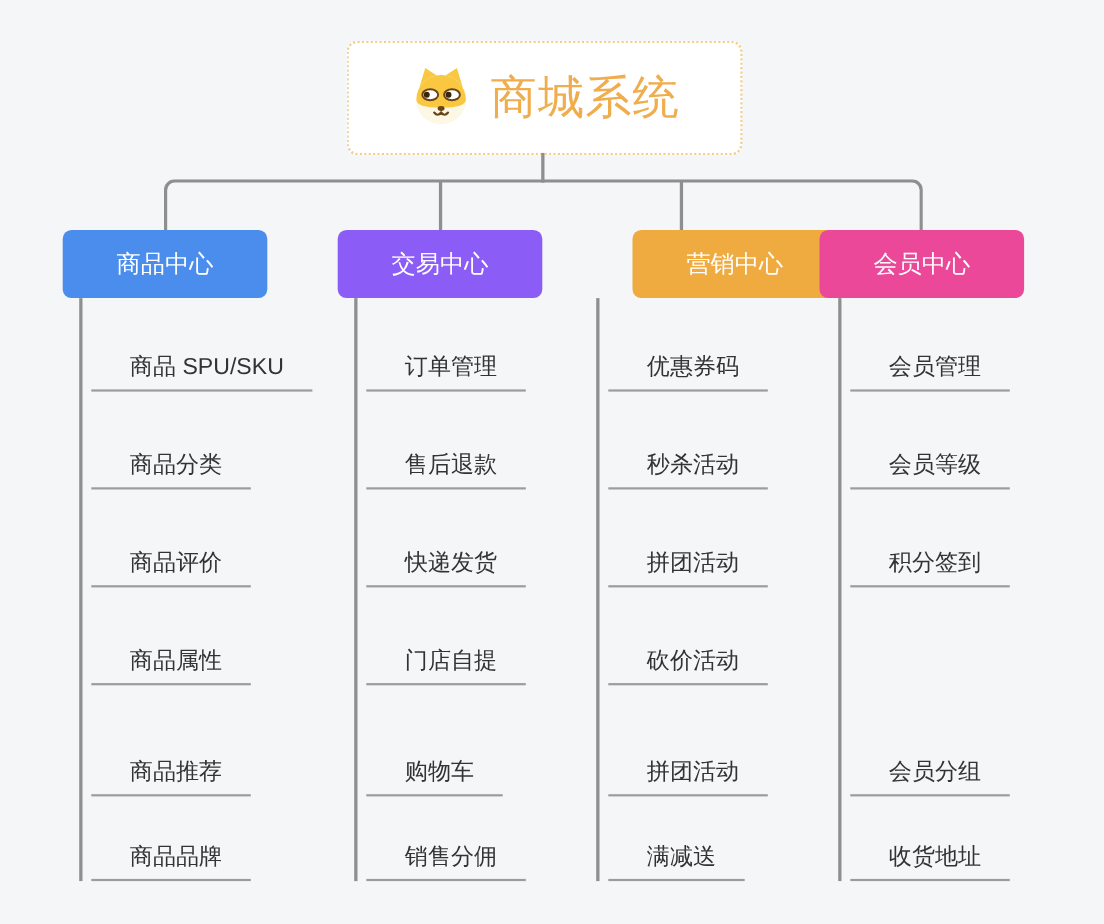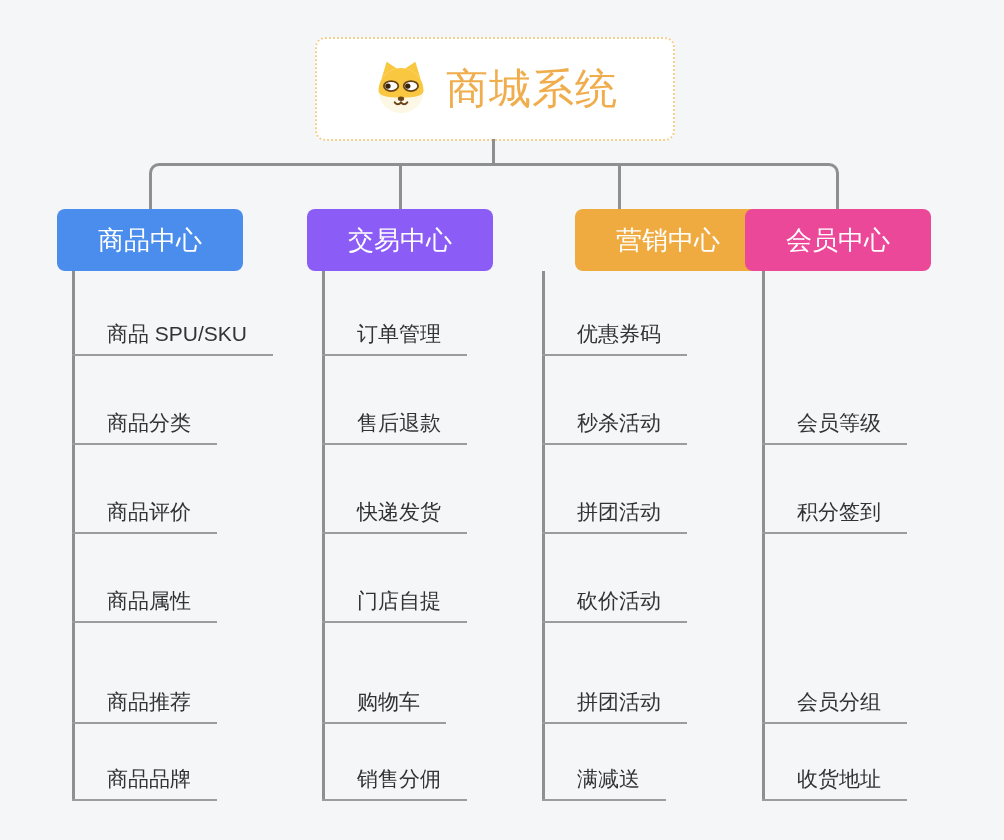--- a/index.html
+++ b/index.html
@@ -28,30 +28,30 @@
     border-top:3px solid #8f8f8f;border-left:3px solid #8f8f8f;border-right:3px solid #8f8f8f;
     border-radius:10px 10px 0 0;
   }
   .mid-drop{top:164px;height:46px;}
   .d2{left:399px;} .d3{left:618px;}
 
   
   .branch-box{
     position:absolute;top:209px;width:186px;height:62px;border-radius:8px;
     display:flex;align-items:center;justify-content:center;
-    color:#ffffff;font-size:26px;
+    color:#ffffff;font-size:22px;
   }
   .b0{left:57px;} .b1{left:307px;} .b2{left:527px;margin-left:48px;} .b3{left:745px;}
 
   
   .column{position:absolute;top:271px;width:310px;height:535px;}
   .c0{left:72px;} .c1{left:322px;} .c2{left:542px;} .c3{left:762px;}
   .vline{position:absolute;left:0;top:0;width:3px;height:530px;background:#8f8f8f;}
   .leaf{
-    position:absolute;left:0;white-space:nowrap;
+    position:absolute;left:11px;white-space:nowrap;
     font-size:21px;line-height:22px;color:#333333;
     padding:0 26px 9px 35px;
     border-bottom:2px solid #9c9c9c;
   }
   .r0{top:52px;} .r1{top:141px;} .r2{top:230px;} .r3{top:319px;} .r4{top:408px;margin-top:12px;} .r5{top:497px;}
 </style>
 </head>
 <body>
 
 <div class="canvas">
@@ -117,19 +117,20 @@
     <div class="leaf r0">优惠券码</div>
     <div class="leaf r1">秒杀活动</div>
     <div class="leaf r2">拼团活动</div>
     <div class="leaf r3">砍价活动</div>
     <div class="leaf r4">拼团活动</div>
     <div class="leaf r5">满减送</div>
   </div>
 
   <div class="column c3">
     <div class="vline"></div>
+    <div class="leaf r0">会员管理</div>
     <div class="leaf r1">会员等级</div>
     <div class="leaf r2">积分签到</div>
     <div class="leaf r4">会员分组</div>
     <div class="leaf r5">收货地址</div>
   </div>
 
 </div>
 
 </body></html>

